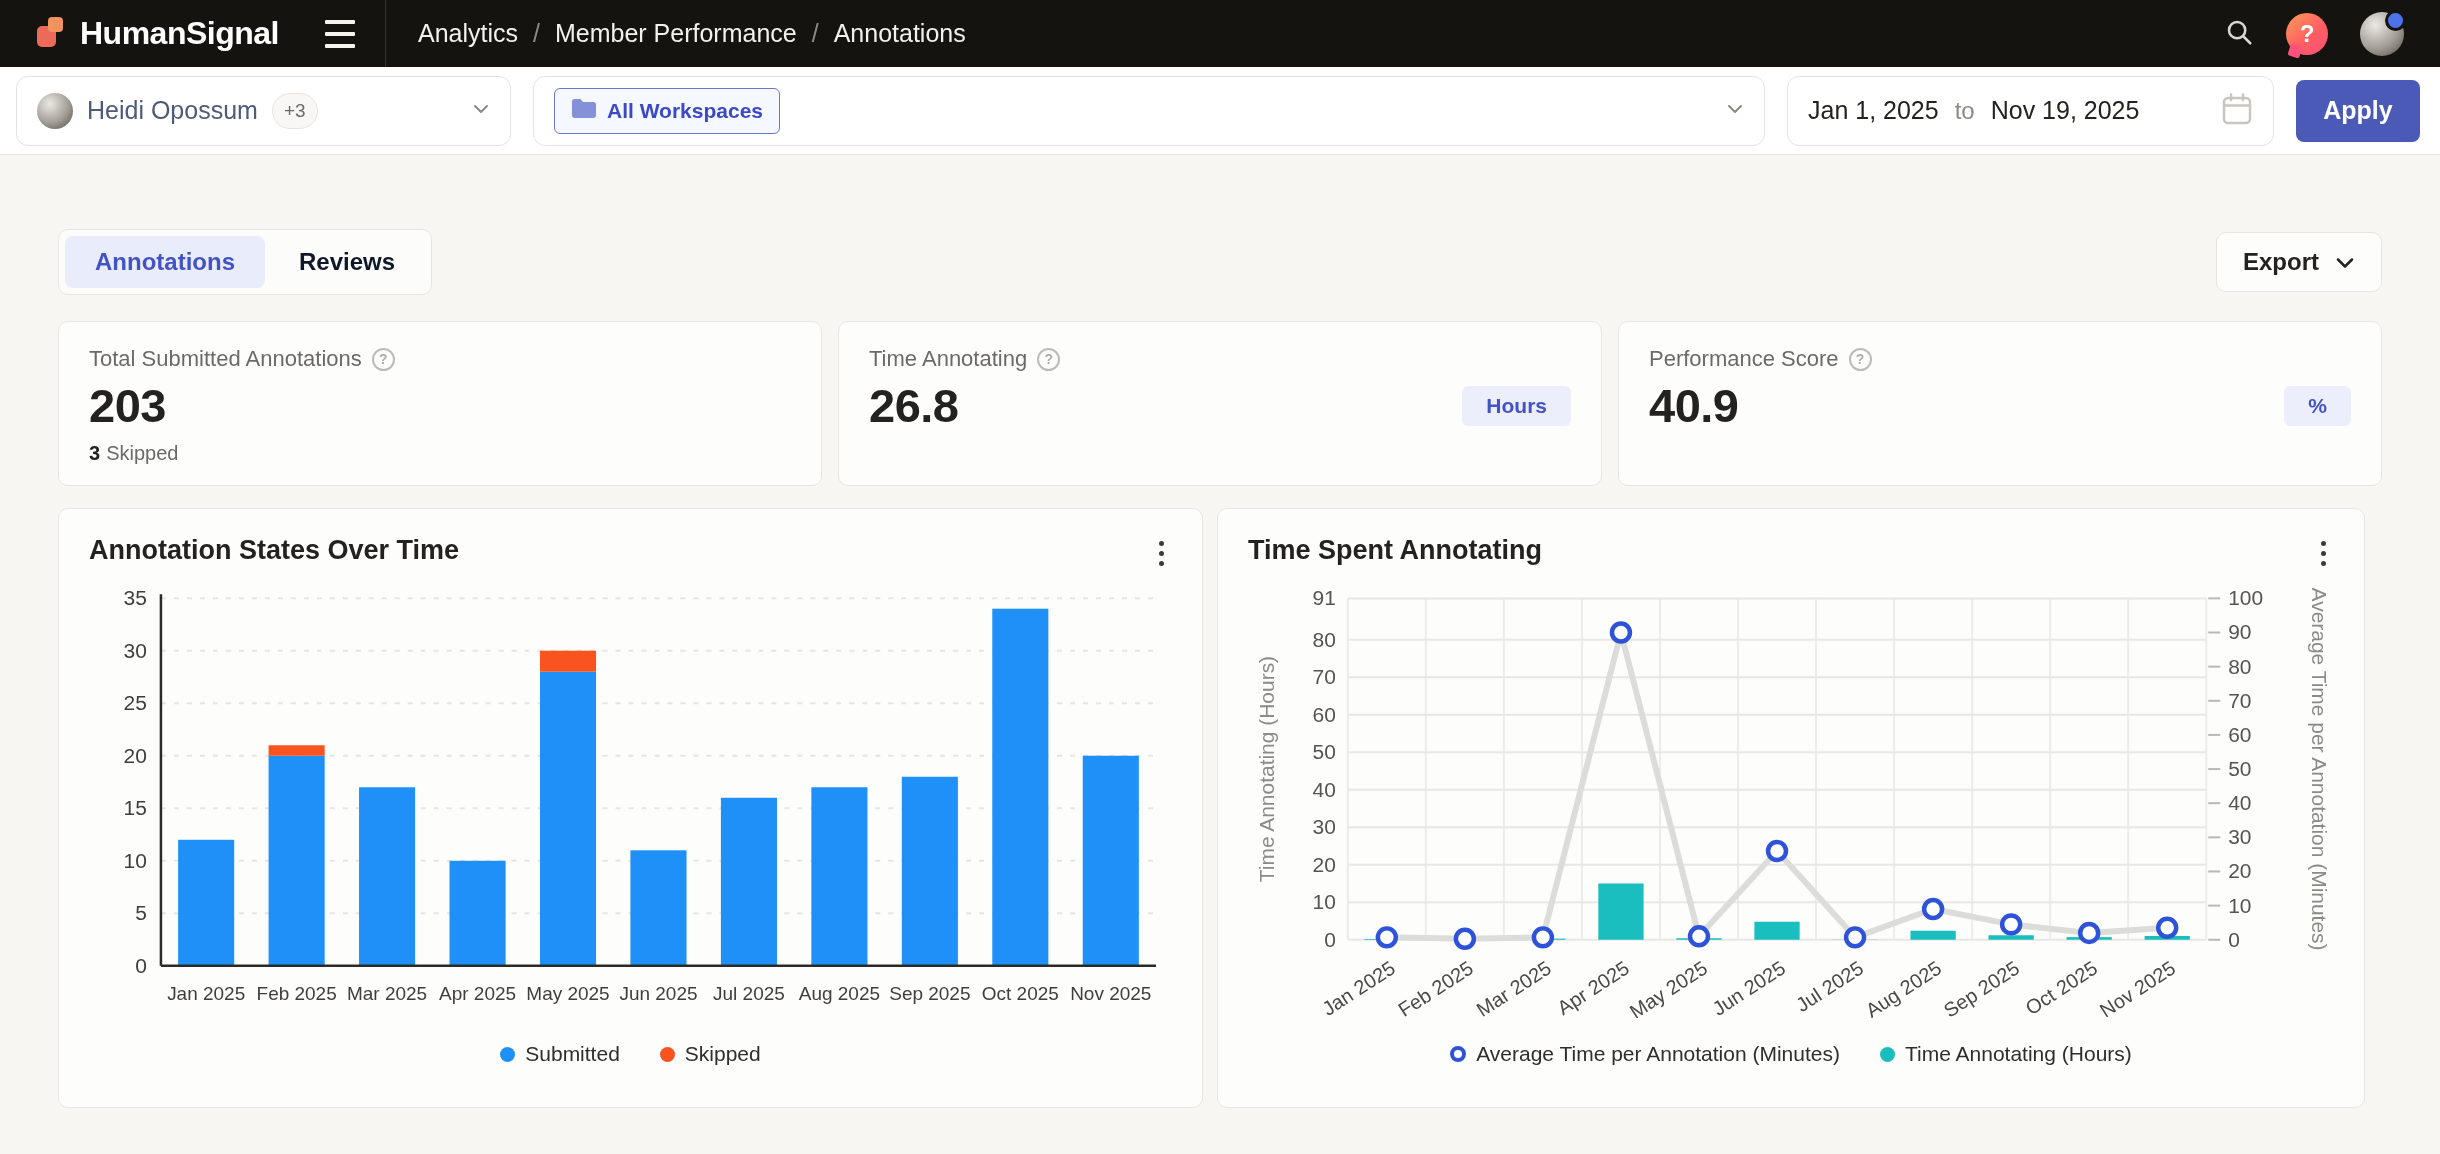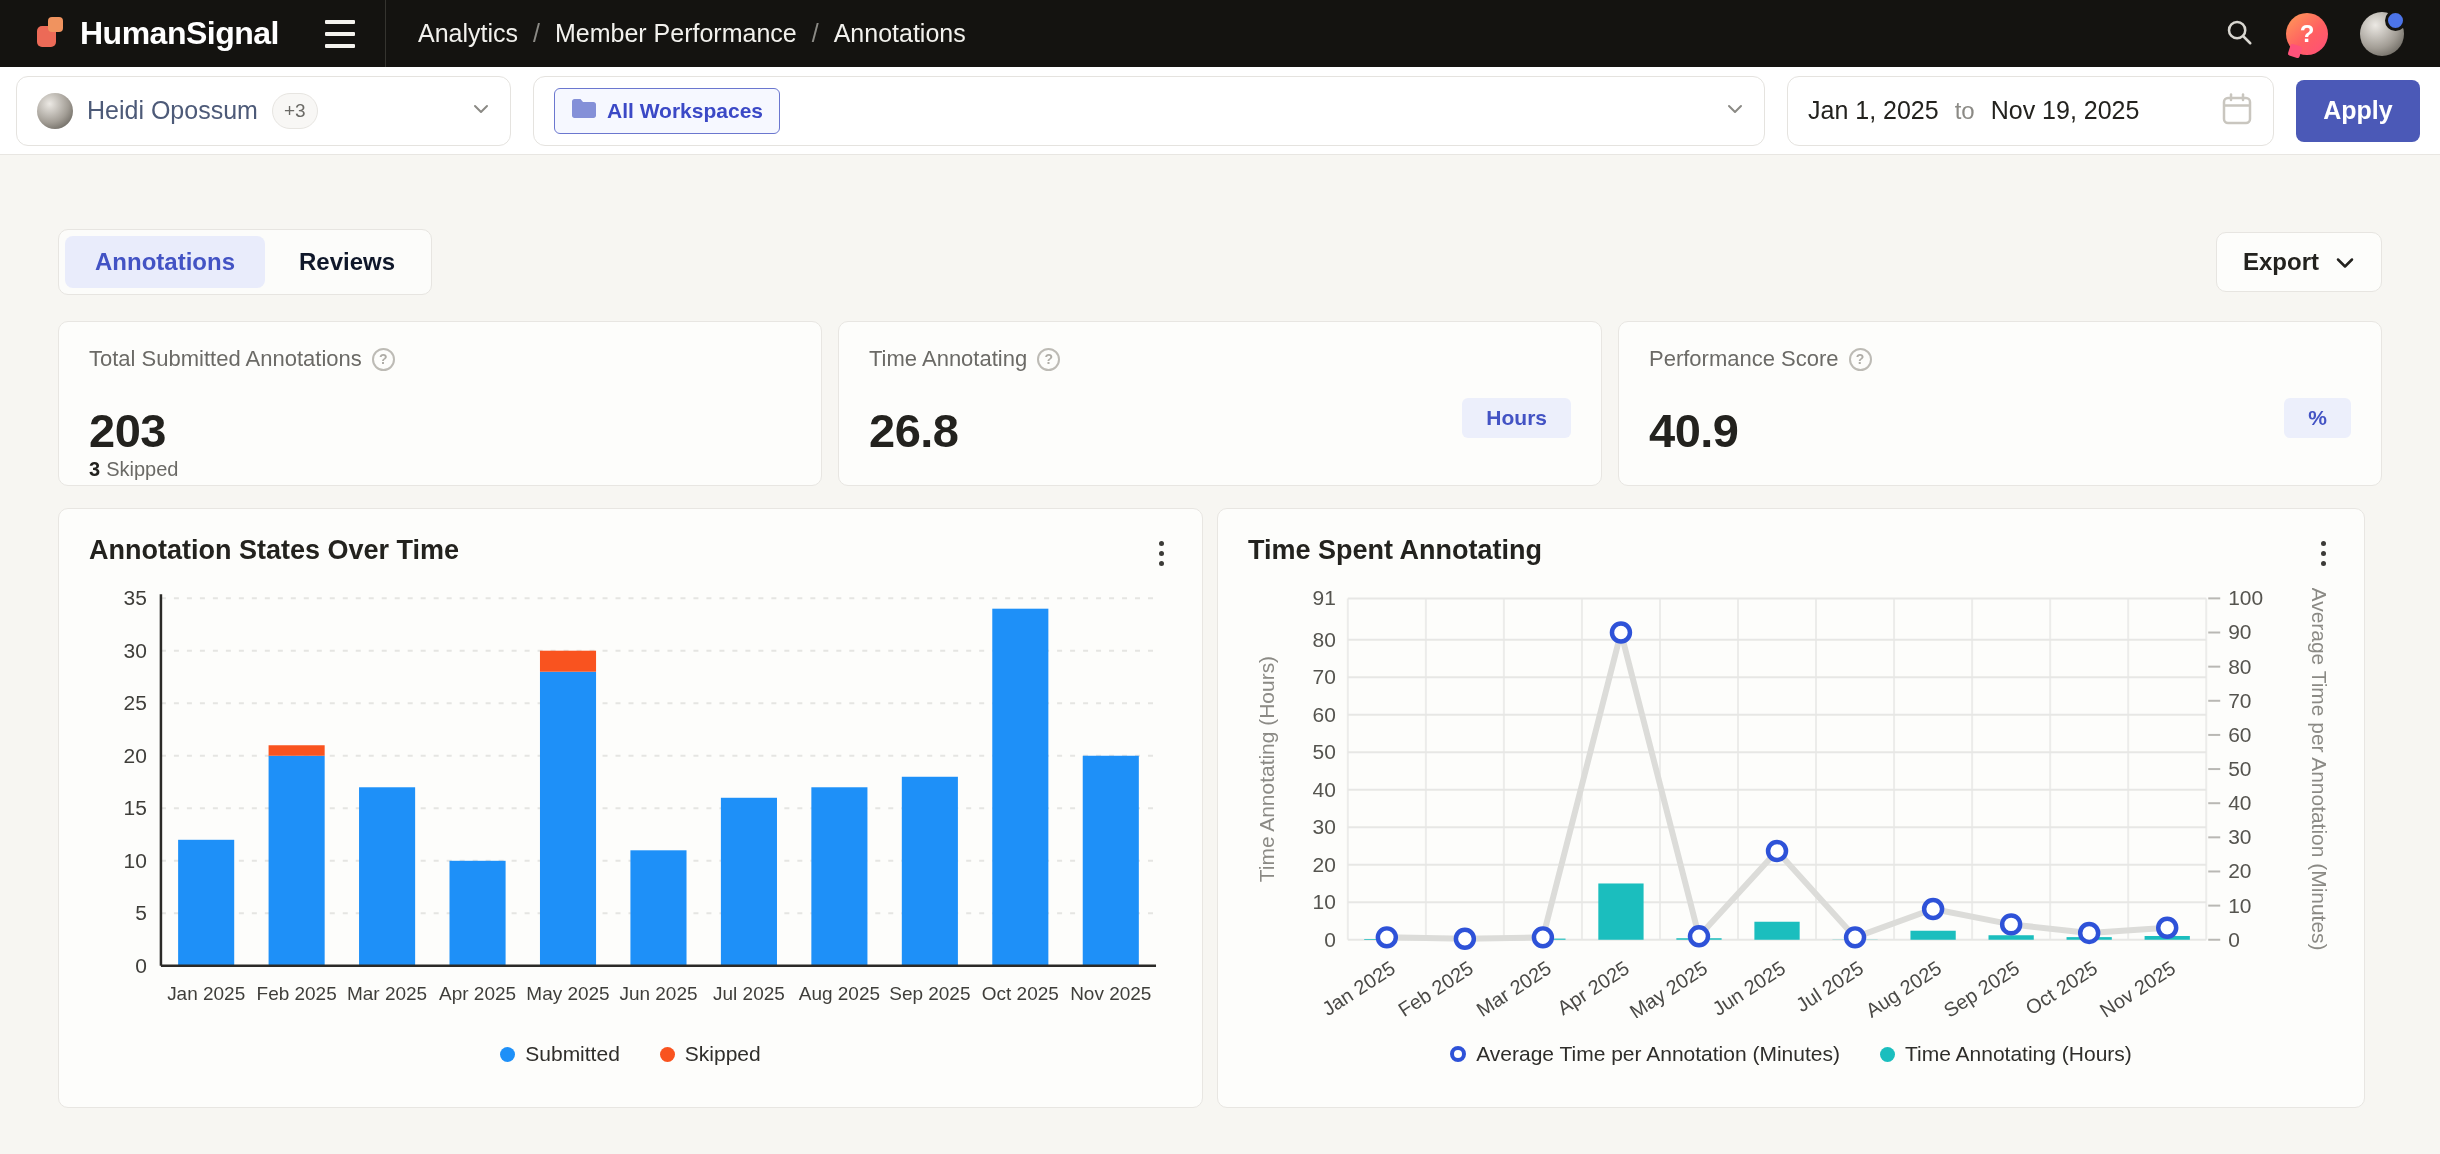--- a/index.html
+++ b/index.html
@@ -62,21 +62,21 @@
     border-radius:10px; padding:15px 26px; font-family:inherit; font-size:24px; font-weight:600;
     color:#23221e; cursor:pointer; }
 
   .stats-row { margin-top:26px; display:grid; grid-template-columns:1fr 1fr 1fr; gap:16px; }
   .stat-card { background:#fdfdfb; border:1px solid #e8e6e2; border-radius:10px; height:165px;
     padding:24px 30px 20px; display:flex; flex-direction:column; }
   .stat-label-row { display:flex; align-items:center; gap:10px; font-size:22px; font-weight:500; color:#6b6a66; }
   .q-circle { width:23px; height:23px; border:2px solid #bdbbb5; border-radius:50%; color:#aeaca6;
     font-size:14px; font-weight:700; display:flex; align-items:center; justify-content:center; flex:none; }
   .stat-value-row { display:flex; align-items:center; margin-top:6px; }
-  .stat-value { font-size:47px; font-weight:700; letter-spacing:-0.5px; color:#23221e;margin-top:25px; }
+  .stat-value { font-size:47px; font-weight:700; letter-spacing:-0.5px; color:#23221e; }
   .unit-badge { margin-left:auto; background:#eceffb; color:#4353c4; font-size:21px; font-weight:600;
     border-radius:6px; padding:8px 24px; }
   .stat-footnote { margin-top:auto; font-size:20px; color:#6b6a66; }
   .stat-footnote b { color:#23221e; margin-right:6px; }
 
   .charts-row { margin-top:22px; display:flex; gap:14px; }
   .chart-card { background:#fdfdfb; border:1px solid #e8e6e2; border-radius:10px; height:600px;
     padding:26px 30px 18px; display:flex; flex-direction:column; }
   .chart-card.left { width:1145px; } .chart-card.right { width:1148px; }
   .chart-header { display:flex; align-items:flex-start; justify-content:space-between; }

